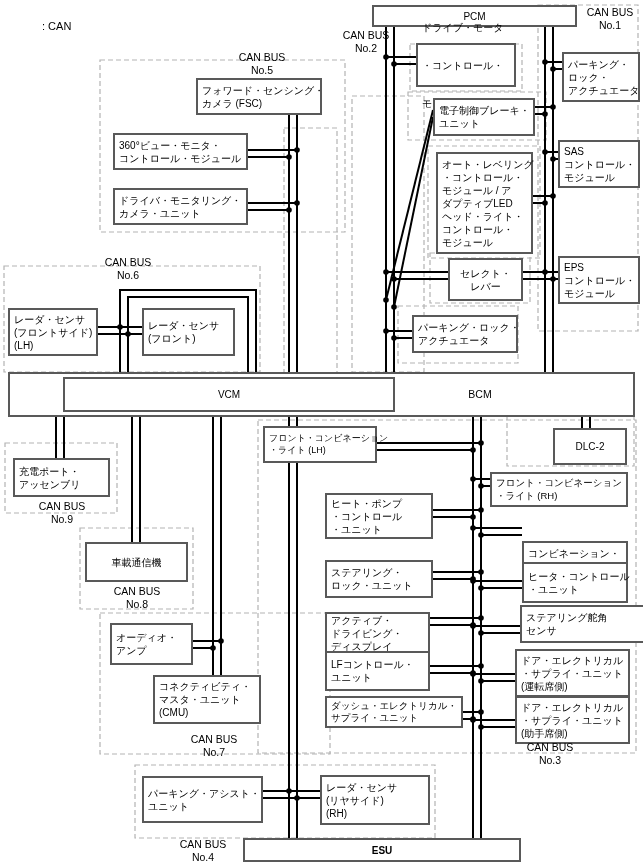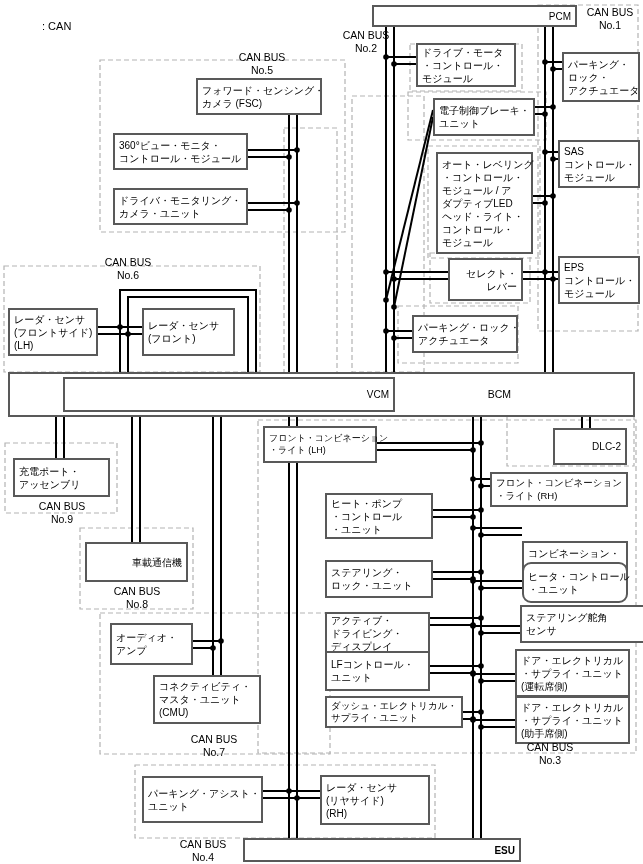--- a/index.html
+++ b/index.html
@@ -2,21 +2,21 @@
 <html><head>
 <meta charset="utf-8">
 <style>
   html,body{margin:0;padding:0;background:#fff;}
   #canvas{position:relative;width:643px;height:864px;background:#fff;overflow:hidden;
           font-family:"Liberation Sans","DejaVu Sans",sans-serif;color:#000;}
   #wires{position:absolute;left:0;top:0;z-index:1;}
   .node{position:absolute;z-index:2;background:#fff;border:2px solid #595959;
         box-sizing:border-box;display:flex;flex-direction:column;justify-content:center;
         padding:1px 4px;font-size:10px;line-height:1.3;white-space:nowrap;}
-  .node.center{align-items:flex-end;text-align:center;}
+  .node.center{align-items:center;text-align:center;}
   .node.noborder{border:none;background:transparent;}
   .bus-label{position:absolute;z-index:3;font-size:10.5px;line-height:1.2;text-align:center;
              white-space:nowrap;background:transparent;}
   .legend{position:absolute;left:14px;top:20px;z-index:3;display:flex;align-items:center;
           font-size:11px;}
   .legend-glyph{display:inline-block;width:24px;margin-right:4px;}
   .legend-glyph .bar{height:2.5px;background:#000;margin:2.5px 0;}
   .line{display:block;}
 </style>
 </head>
@@ -166,21 +166,21 @@
       <circle cx="481" cy="727" r="2.8" fill="#000000"></circle>
     </svg>
   <div class="legend">
     <span class="legend-glyph"><span class="bar"></span><span class="bar"></span></span>
     <span>: CAN</span>
   </div>
   <div id="nodes">
       <div class="node center" style="left: 372px; top: 5px; width: 205px; height: 22px;">
         <span class="line">PCM</span>
       </div>
-      <div class="node" style="left: 416px; top: 43px; width: 100px; height: 44px;">
+      <div class="node" style="left: 416px; top: 43px; width: 100px; height: 44px; gap: 25px;">
         <span class="line">ドライブ・モータ</span>
         <span class="line">・コントロール・</span>
         <span class="line">モジュール</span>
       </div>
       <div class="node" style="left: 562px; top: 52px; width: 78px; height: 50px;">
         <span class="line">パーキング・</span>
         <span class="line">ロック・</span>
         <span class="line">アクチュエータ</span>
       </div>
       <div class="node" style="left: 433px; top: 98px; width: 102px; height: 38px;">
@@ -266,21 +266,21 @@
         <span class="line">・ライト (RH)</span>
       </div>
       <div class="node" style="left: 522px; top: 515px; width: 106px; height: 38px; margin-top: 26px;">
         <span class="line">コンビネーション・</span>
         <span class="line">メーター</span>
       </div>
       <div class="node" style="left: 325px; top: 560px; width: 108px; height: 38px;">
         <span class="line">ステアリング・</span>
         <span class="line">ロック・ユニット</span>
       </div>
-      <div class="node" style="left: 522px; top: 562px; width: 106px; height: 41px; border-radius: 9px;">
+      <div class="node" style="left: 522px; top: 562px; width: 106px; height: 41px;">
         <span class="line">ヒータ・コントロール</span>
         <span class="line">・ユニット</span>
       </div>
       <div class="node" style="left: 325px; top: 603px; width: 105px; height: 42px; margin-top: 9px;">
         <span class="line">アクティブ・</span>
         <span class="line">ドライビング・</span>
         <span class="line">ディスプレイ</span>
       </div>
       <div class="node" style="left: 520px; top: 605px; width: 133px; height: 38px;">
         <span class="line">ステアリング舵角</span>

